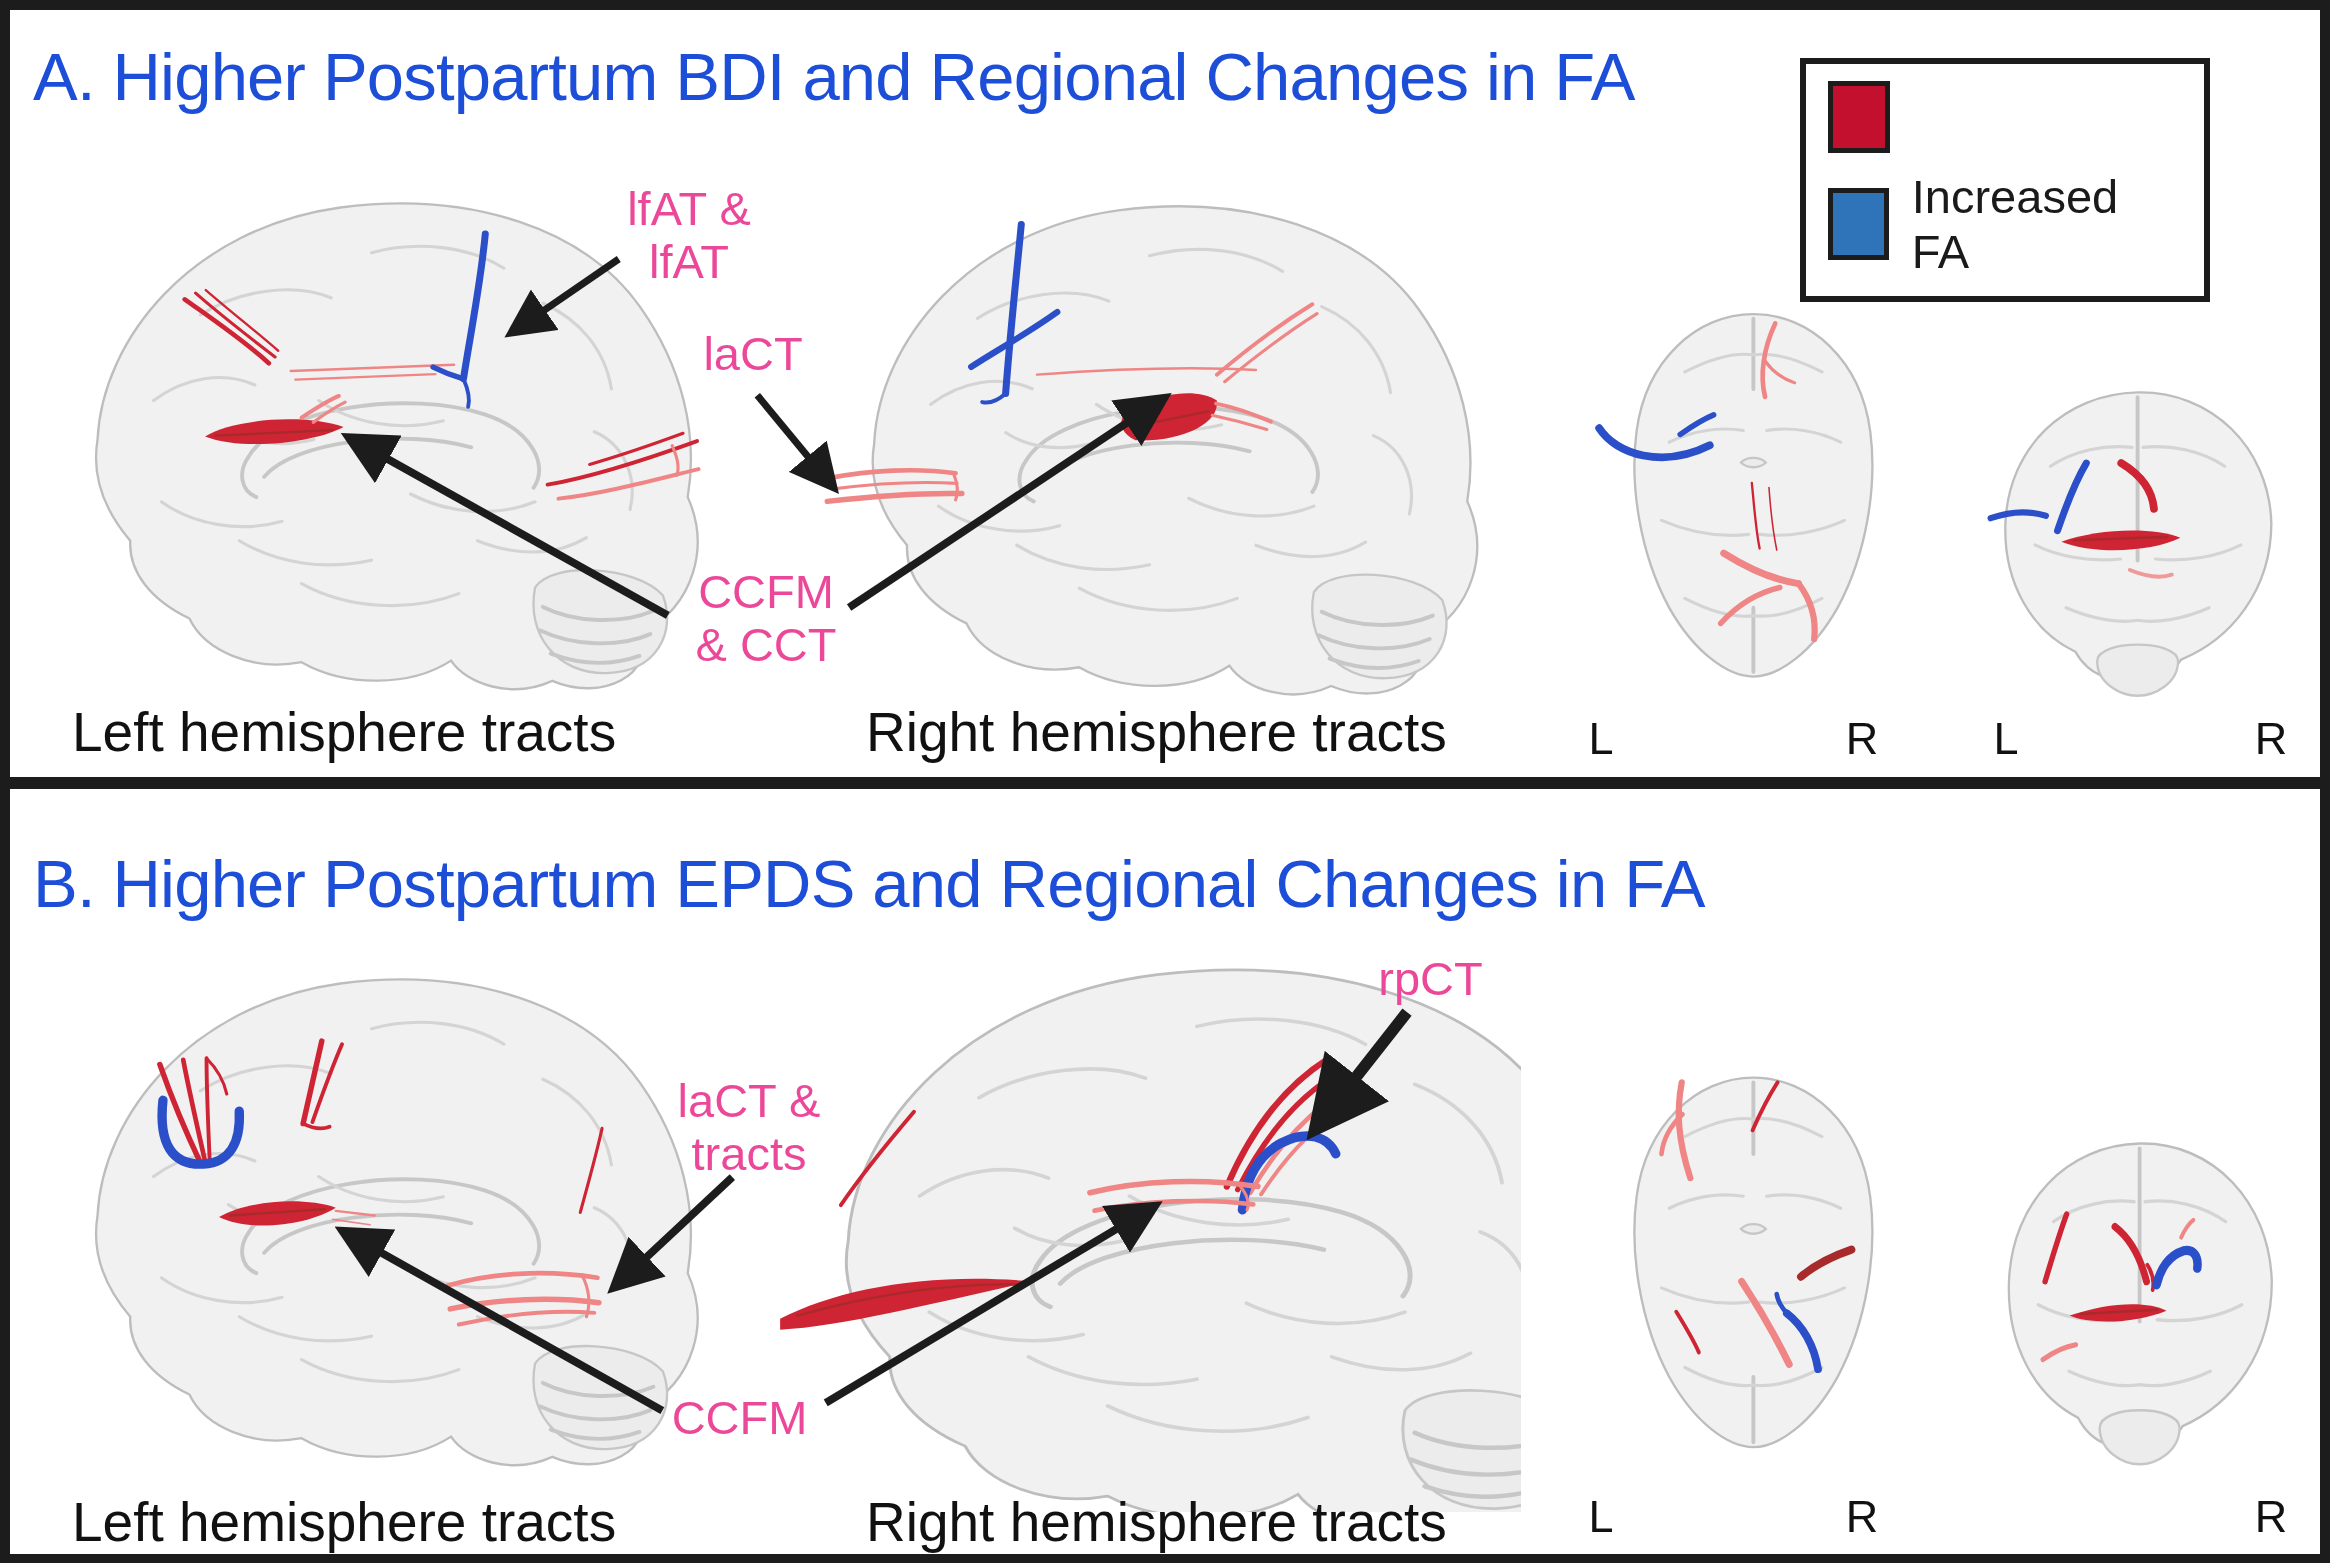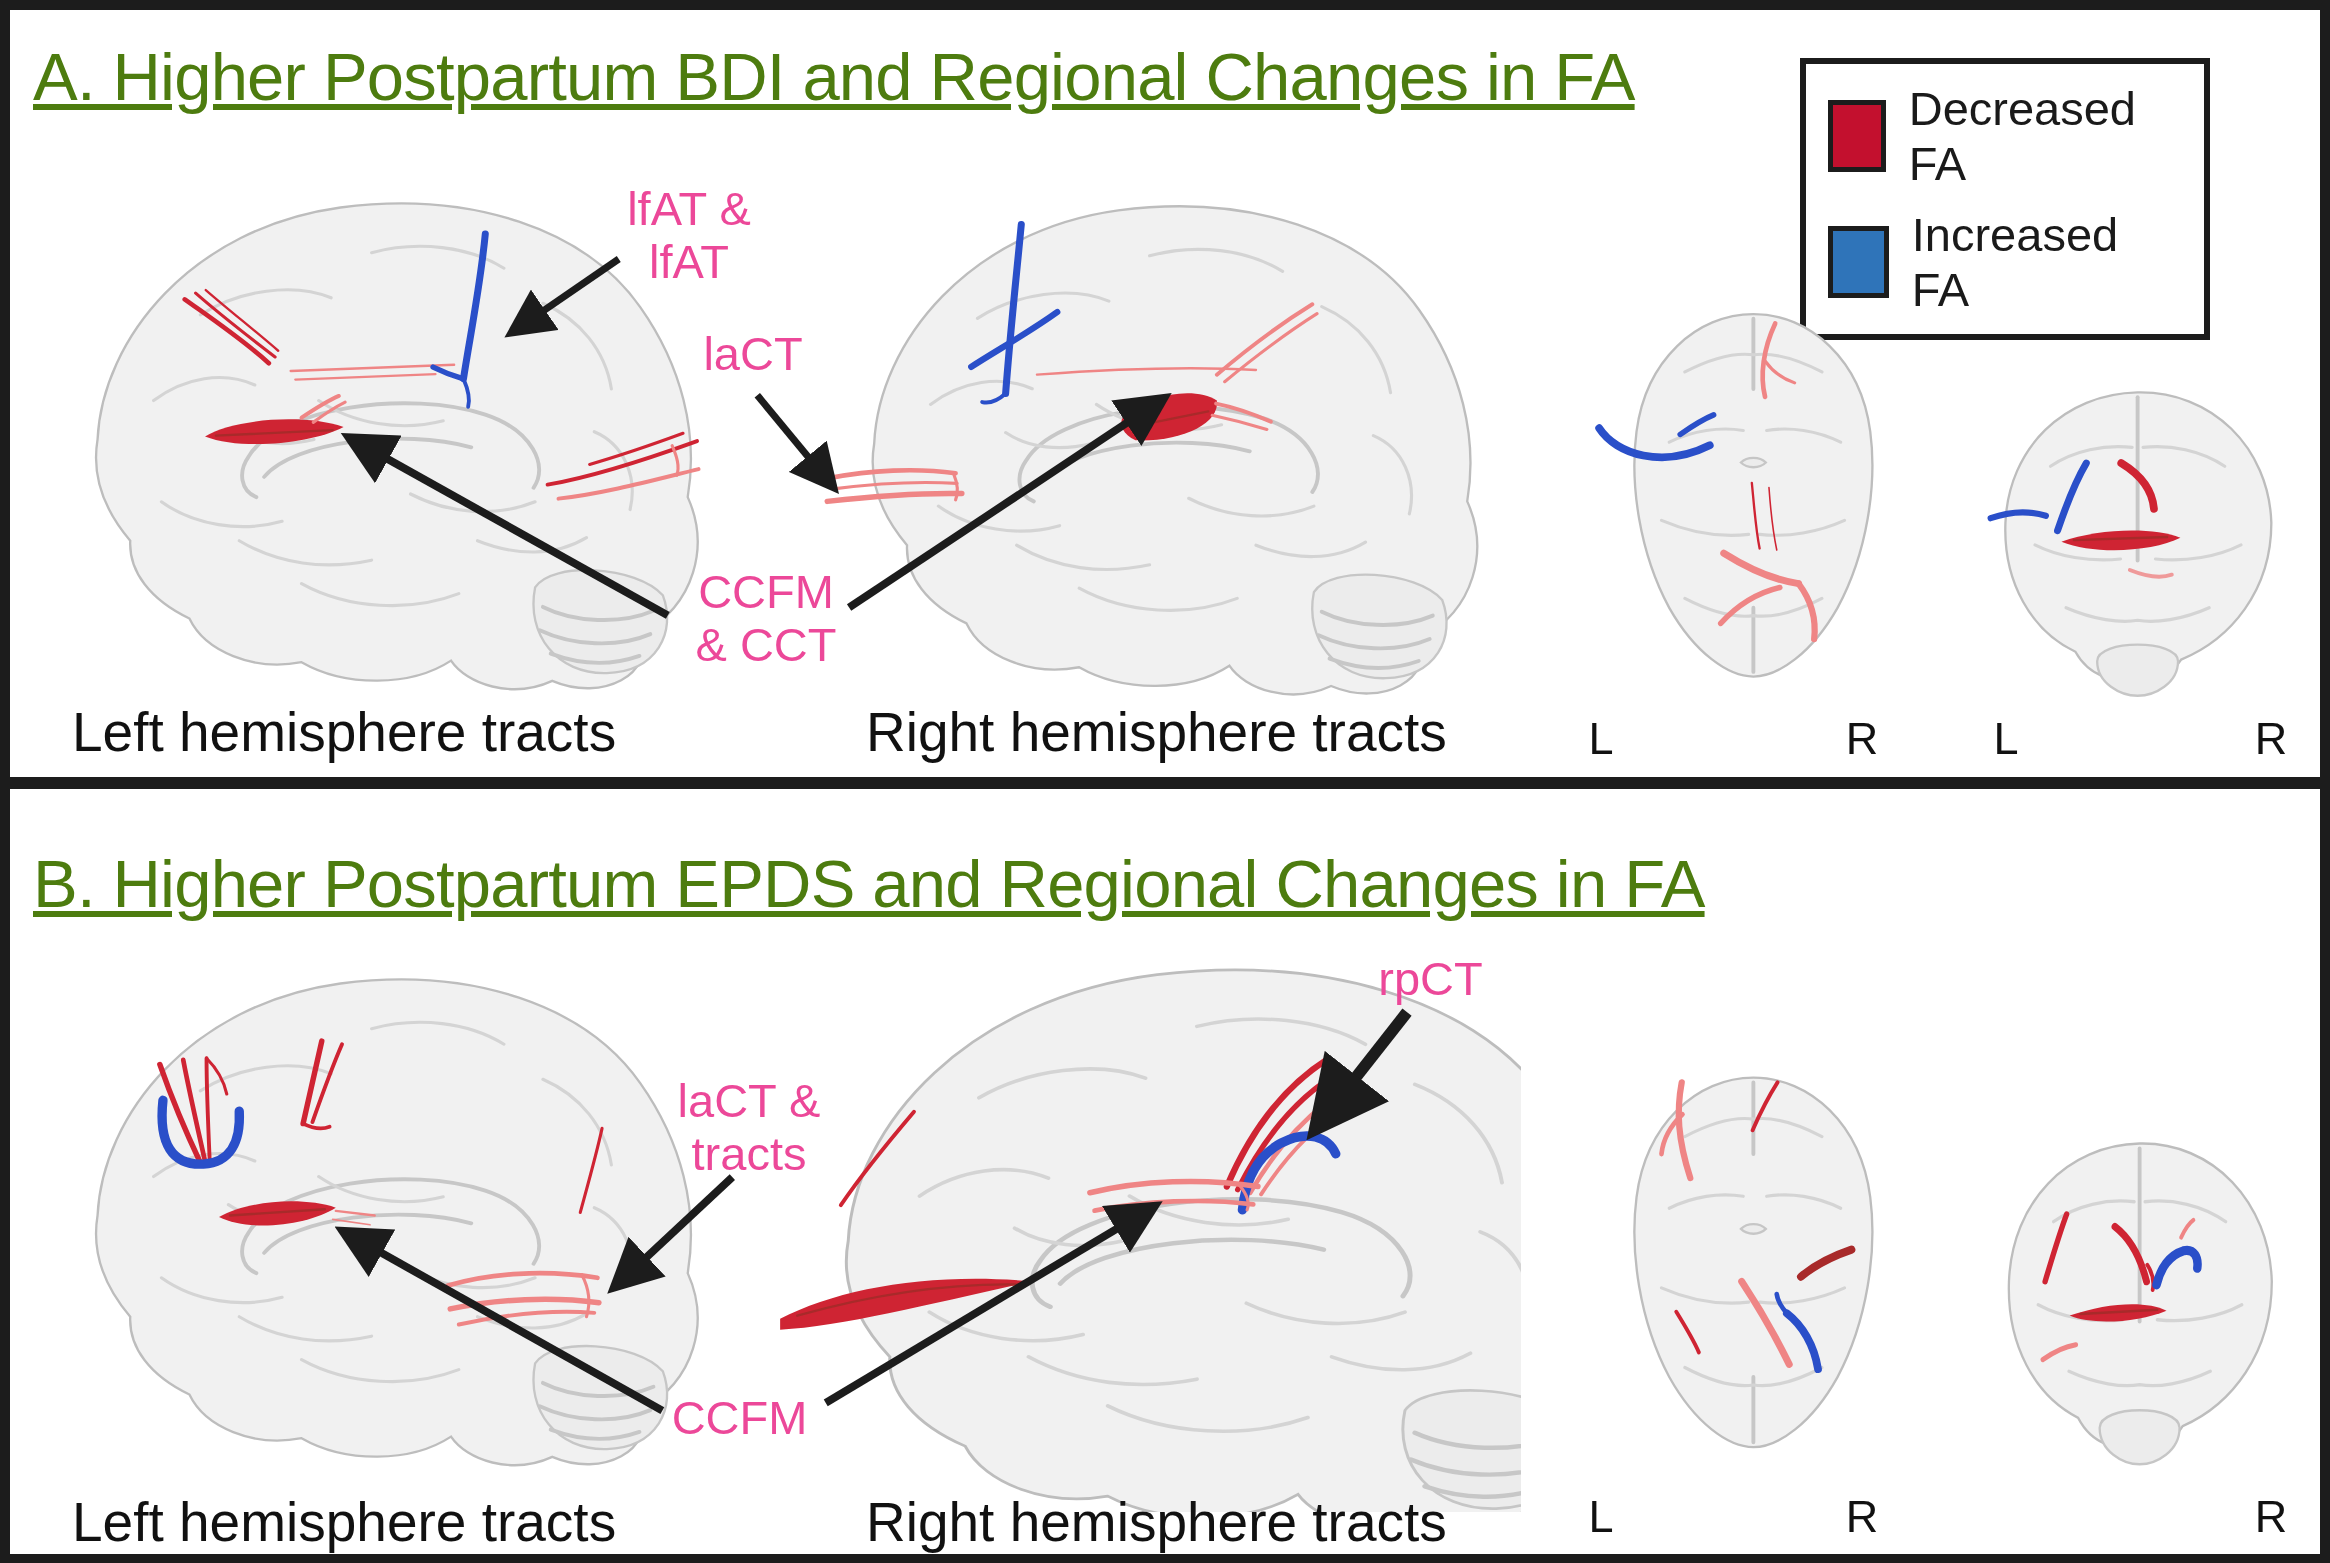--- a/index.html
+++ b/index.html
@@ -1,21 +1,21 @@
 <!DOCTYPE html>
 <html style="font-size:12.5px"><head>
 <meta charset="utf-8">
 <style>
   html,body{margin:0;padding:0;background:#ffffff;}
   body{font-family:"Liberation Sans","DejaVu Sans",sans-serif;color:#1a1a1a;}
   .figure{position:relative;width:2330px;height:1564px;background:#fff;box-sizing:border-box;
           border:10px solid #1c1c1c;overflow:hidden;}
   .abs{position:absolute;}
   .panel-divider{position:absolute;left:0;top:767px;width:100%;height:11.7px;background:#1c1c1c;}
-  .title{position:absolute;font-size:67px;letter-spacing:-0.8px;white-space:nowrap;color:#4d7c0f;text-decoration:underline;}
+  .title{position:absolute;font-size:67px;letter-spacing:-0.8px;white-space:nowrap;color:#1d4ed8;}
   .title-a{left:23px;top:28px;}
   .title-b{left:23px;top:809px;margin-top:26px;}
   .legend{position:absolute;left:1790px;top:48px;width:354px;border:6.2px solid #1c1c1c;background:#fff;
           padding:17px 22px;display:flex;flex-direction:column;gap:15.6px;}
   .legend-row{display:flex;align-items:center;gap:23px;}
   .swatch{display:inline-block;width:62px;height:72px;border:5.4px solid #1c1c1c;box-sizing:border-box;}
   .legend-label{font-size:47px;}
   .ann{position:absolute;font-size:47px;font-weight:500;text-align:center;line-height:1.12;color:#ec4899;}
   .caption{position:absolute;font-size:55px;white-space:nowrap;color:#111;}
   .lr{position:absolute;font-size:45px;font-weight:500;width:54px;text-align:center;color:#111;}
@@ -60,21 +60,20 @@
         <path class="sq" d="M110,120 C140,100 180,92 215,96 M334,120 C304,100 264,92 229,96 M90,220 C120,235 160,242 200,238 M355,220 C325,235 285,242 245,238 M130,300 C165,315 200,320 222,316 M314,300 C280,315 245,320 222,316"></path>
       </symbol>
     </defs>
   </svg>
 
   <div class="title title-a">A. Higher Postpartum BDI and Regional Changes in FA</div>
 
   <div class="legend">
     <div class="legend-row">
       <span class="swatch" style="background: rgb(195, 16, 46);"></span>
-      <span class="legend-label">Decreased FA</span>
     </div>
     <div class="legend-row">
       <span class="swatch" style="background: rgb(47, 116, 185);"></span>
       <span class="legend-label">Increased FA</span>
     </div>
   </div>
 
   <svg class="abs" style="left:33px;top:157px" width="665" height="545" viewBox="0 0 850 700">
     <use href="#sag"></use>
     <g>

